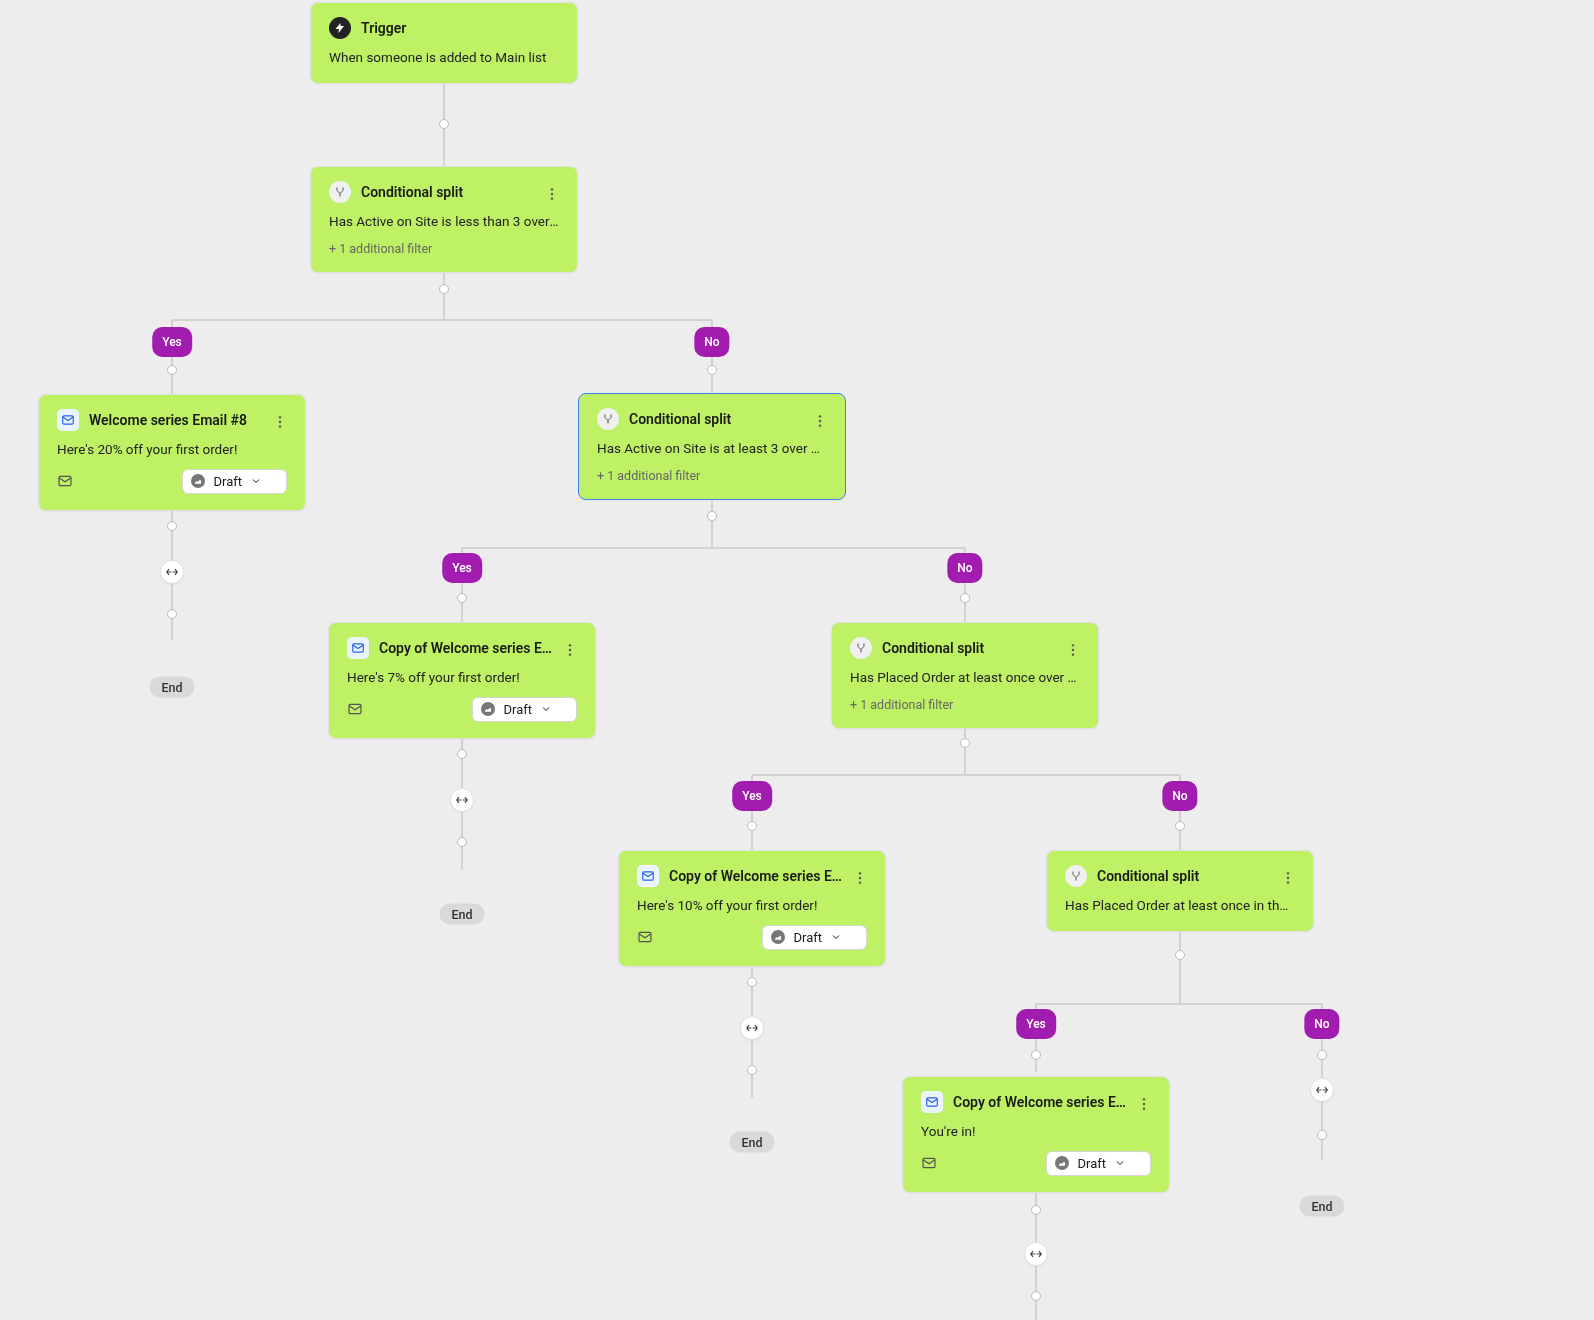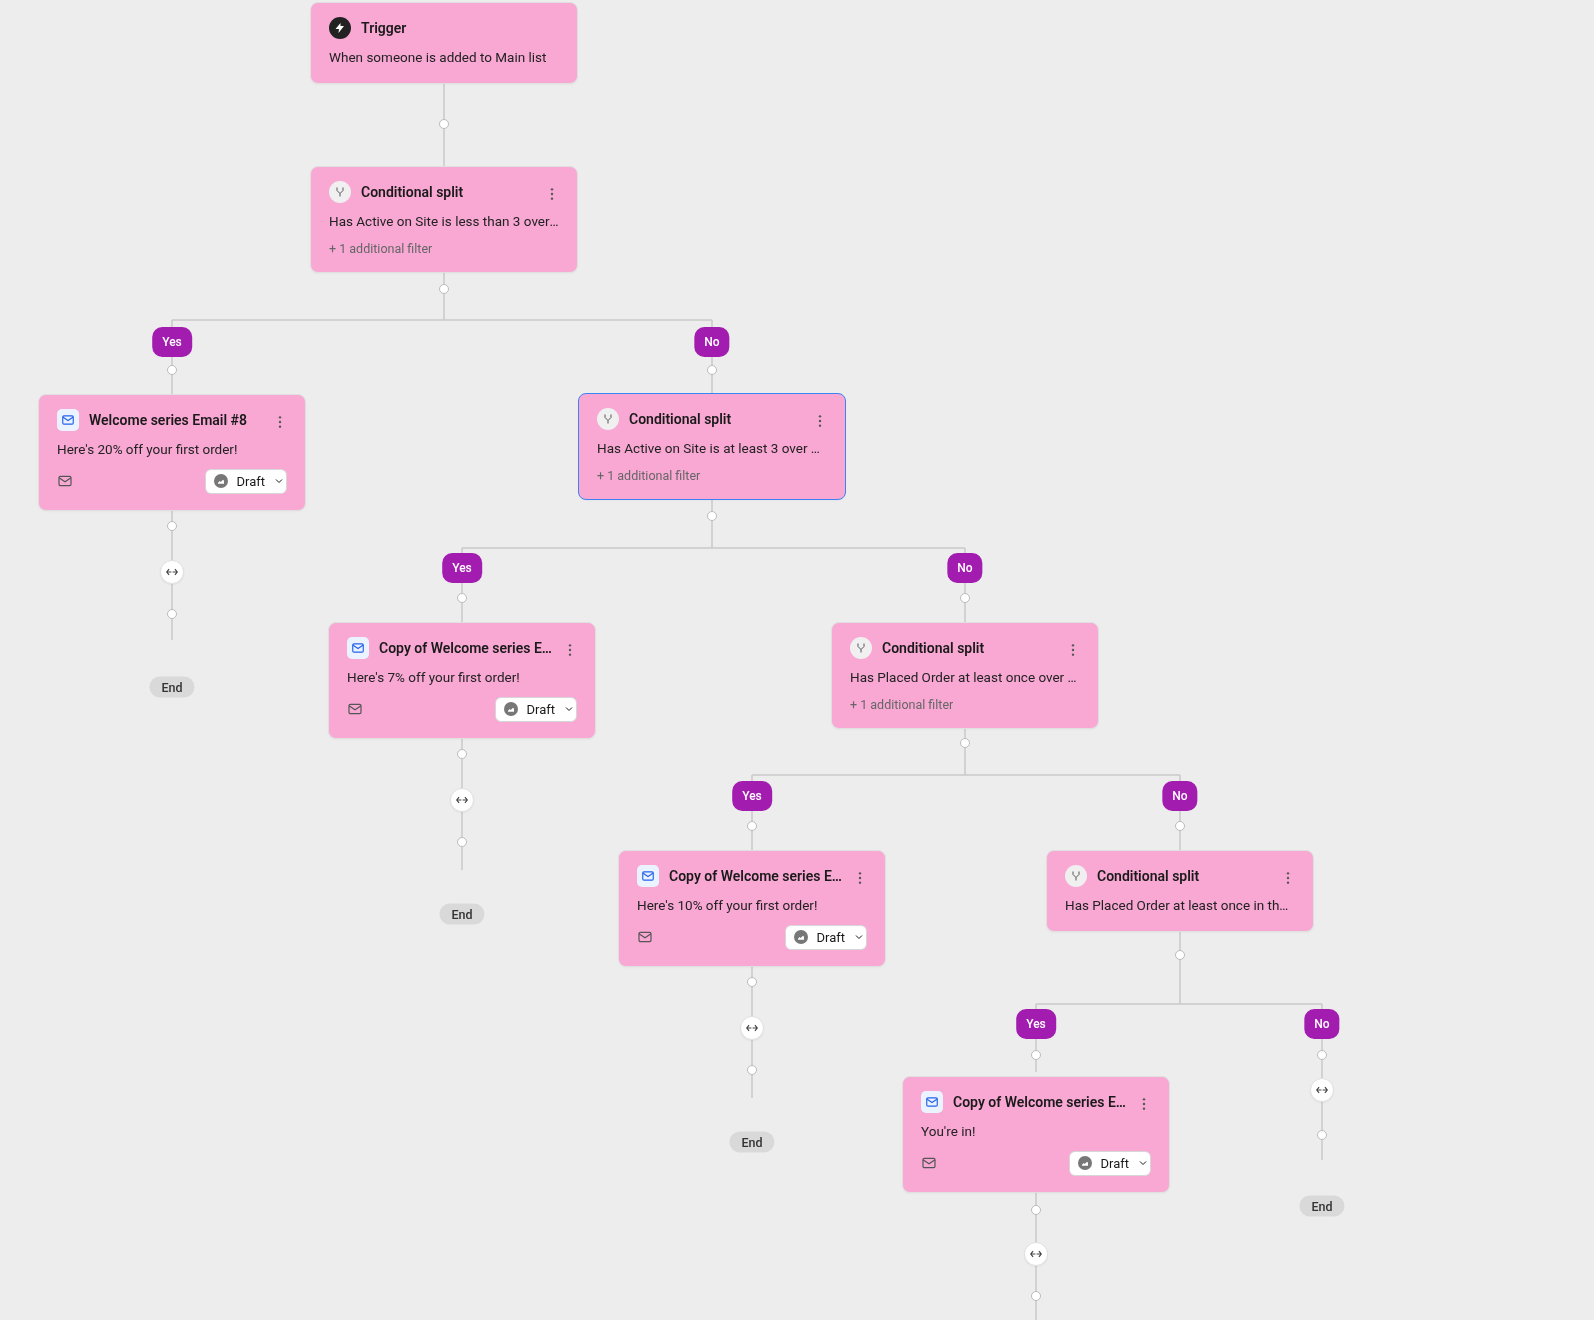--- a/index.html
+++ b/index.html
@@ -11,21 +11,21 @@
     font-family: -apple-system, BlinkMacSystemFont, "Segoe UI", Roboto, Helvetica, Arial, sans-serif;
     font-size: 14px;
     color: #1a1a1a;
     position: relative;
     overflow: hidden;
   }
   svg.lines { position: absolute; top:0; left:0; pointer-events:none; }
 
   .node {
     position: absolute;
-    background: #f9a8d4;
+    background: #bef264;
     border: 1px solid #e0e0e0;
     border-radius: 8px;
     box-shadow: 0 1px 2px rgba(0,0,0,0.03);
     width: 268px;
     padding: 14px 18px 16px 18px;
   }
   .node.sel { border: 1.5px solid #3b82f6; }
   .node .head { display:flex; align-items:center; gap:10px; position:relative; }
   .node .head .title { font-weight:600; flex:1; }
   .ic-circle {
@@ -45,21 +45,21 @@
     color:#555; border-radius:4px; }
   .desc { margin-top:10px; font-size:13.5px; color:#222; line-height:1.3;
     overflow:hidden; white-space:nowrap; text-overflow:ellipsis; }
   .sub { font-size:12.5px; color:#666; margin-top:10px; }
 
   .foot { display:flex; align-items:center; justify-content:space-between; margin-top:10px; }
   .foot-ic { color:#555; display:flex; }
   .pill-btn {
     display:flex; align-items:center; gap:8px;
     border:1px solid #d6d6d6; border-radius:6px;
-    padding:4px 1px 4px 8px; font-size:13px; cursor:pointer;
+    padding:4px 24px 4px 8px; font-size:13px; cursor:pointer;
     background:#fff;
   }
   .pill-btn .dot { width:14px; height:14px; border-radius:50%; background:#777;
     display:flex; align-items:center; justify-content:center; color:#fff; }
 
   .add-dot {
     position:absolute; width:10px; height:10px; border:1px solid #bbb;
     background:#fff; border-radius:50%; transform:translate(-50%,-50%);
   }
   .badge {

